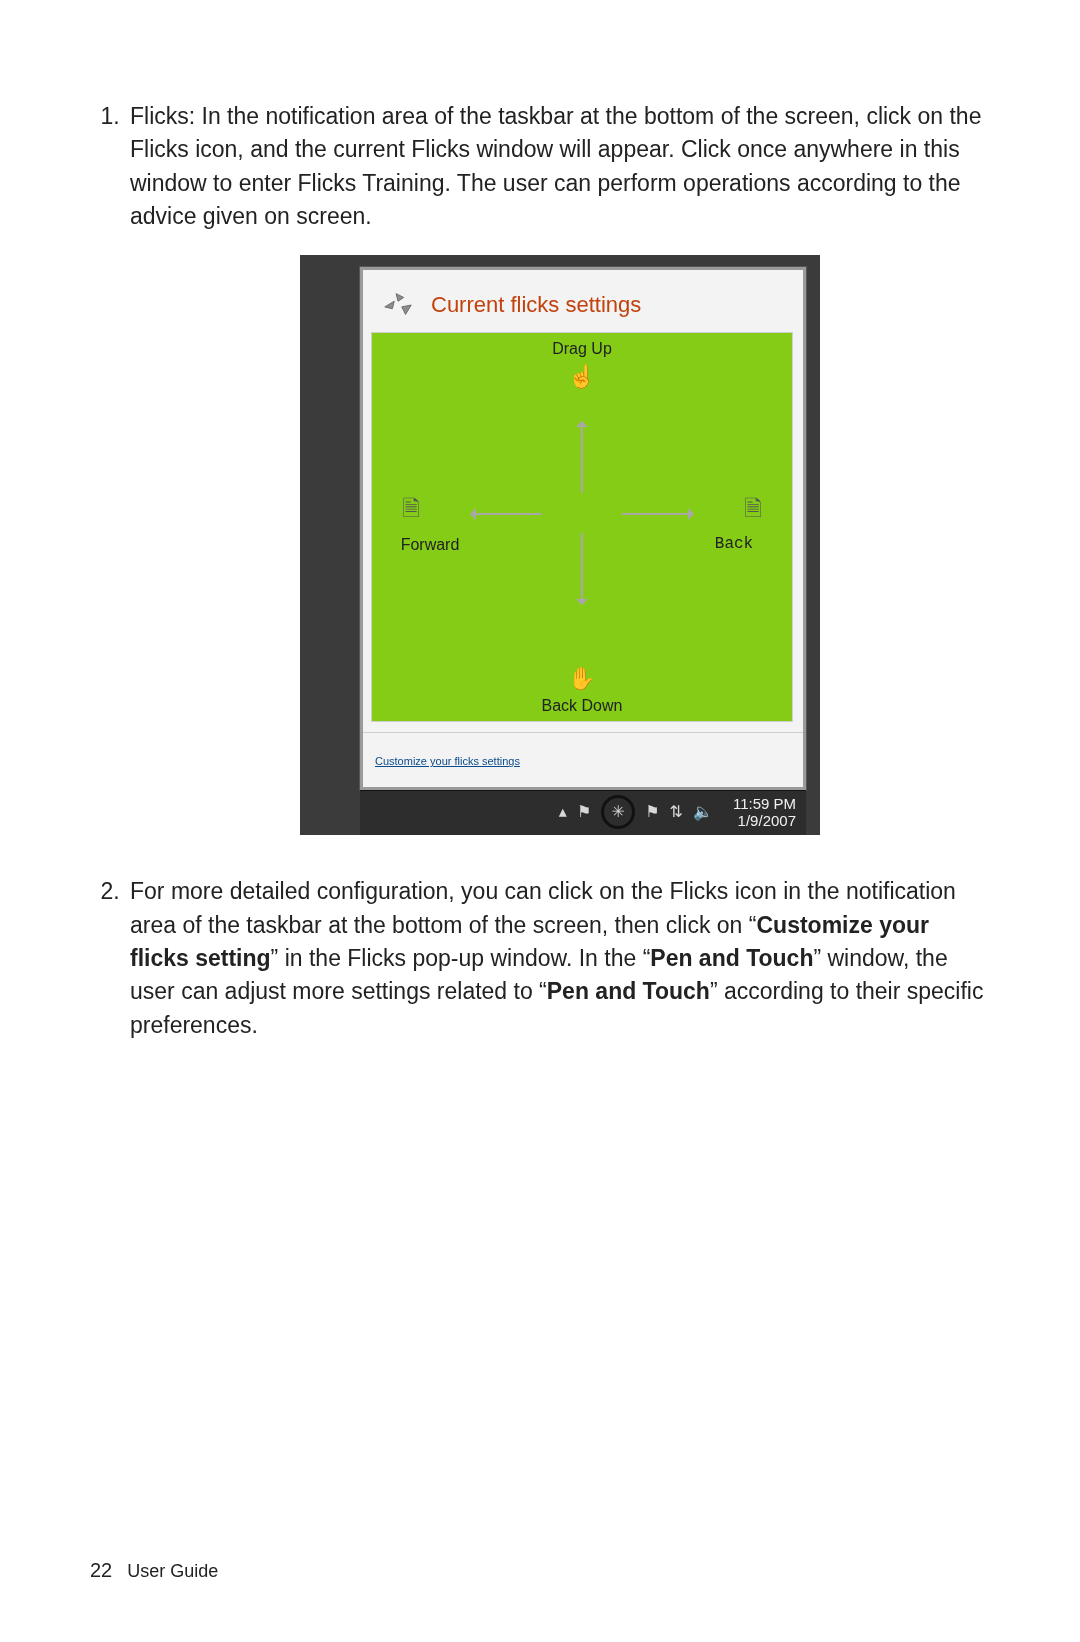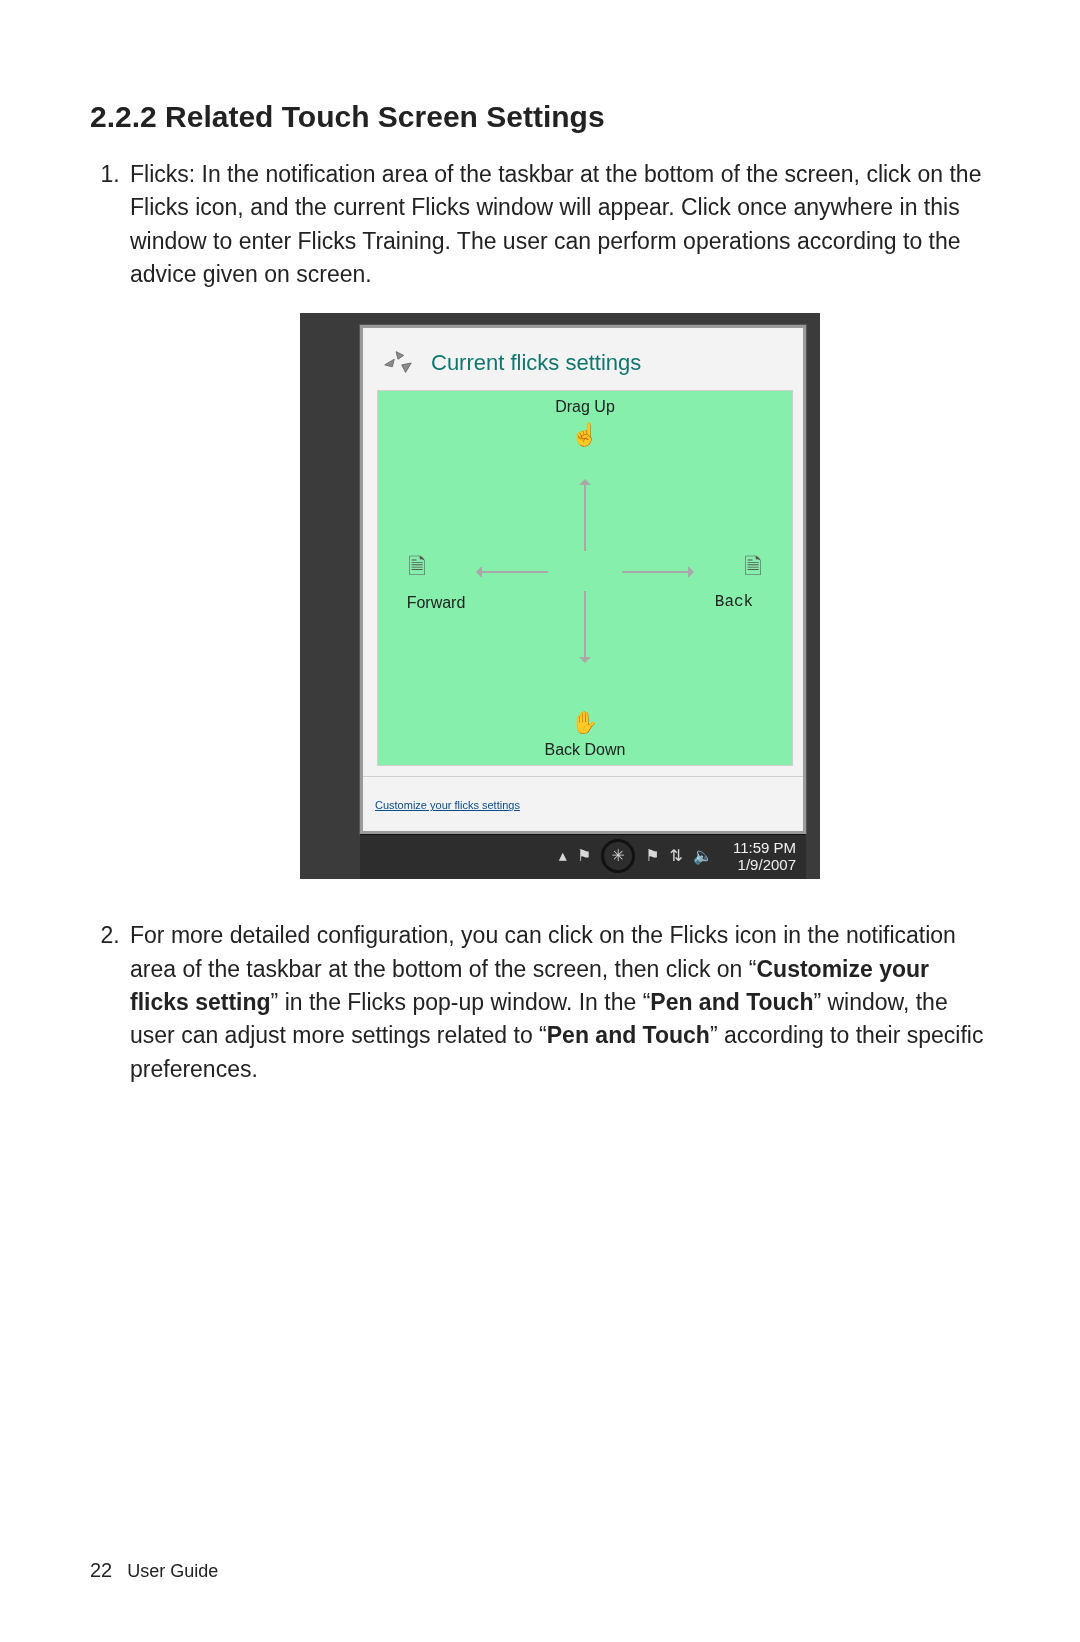--- a/index.html
+++ b/index.html
@@ -69,34 +69,34 @@
     font-size: 12px;
     line-height: 16px;
     text-align: center;
     color: #555;
   }
   .flicks-header {
     display: flex;
     align-items: center;
     padding: 18px 16px 10px 16px;
     font-size: 22px;
-    color: #0f766e;
+    color: #c2410c;
   }
   .flicks-header .hicon {
     width: 38px; height: 34px;
     margin-right: 14px;
     position: relative;
   }
   .flicks-body {
     position: relative;
     height: 370px;
-    background: #86efac;
+    background: #84cc16;
     border: 1px solid #cfcfcf;
-    margin: 0 10px 10px 14px;
-    padding-top: 4px;
+    margin: 0 10px 10px 8px;
+    padding-top: 18px;
     font-size: 16px;
     color: #333;
   }
   .fb-label {
     position: absolute;
     font-size: 16px;
     color: #222;
     text-align: center;
     width: 100px;
   }
@@ -182,21 +182,20 @@
   .pfoot .pnum {
     font-size: 20px;
     margin-right: 10px;
   }
 </style>
 </head>
 <body>
 
 <div class="page">
 
-  <h2 class="heading">2.2.2 Related Touch Screen Settings</h2>
 
   <ol class="body-list">
     <li>
       <span>Flicks: In the notification area of the taskbar at the bottom of the screen, click on the Flicks icon, and the current Flicks window will appear. Click once anywhere in this window to enter Flicks Training. The user can perform operations according to the advice given on screen.</span>
 
       <div class="fig-wrap">
         <div class="fig-outer">
 
           <div class="flicks-window">
 

